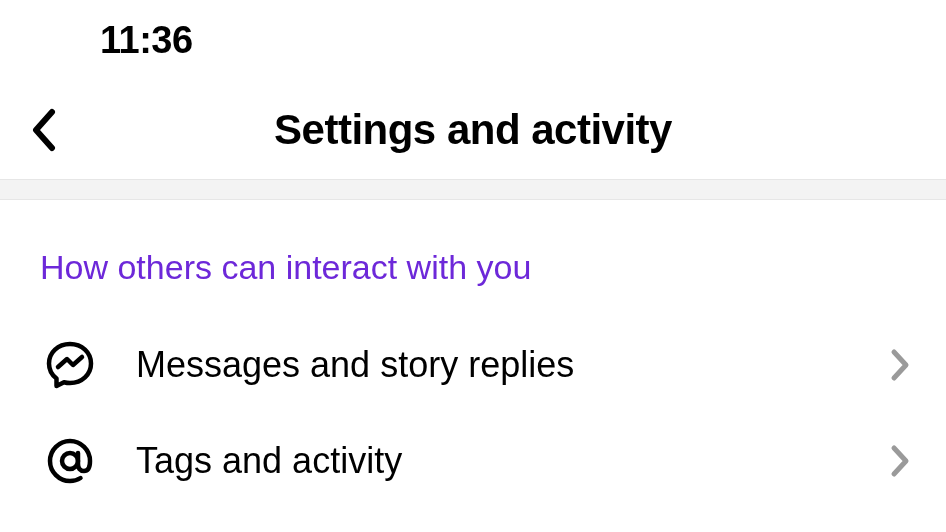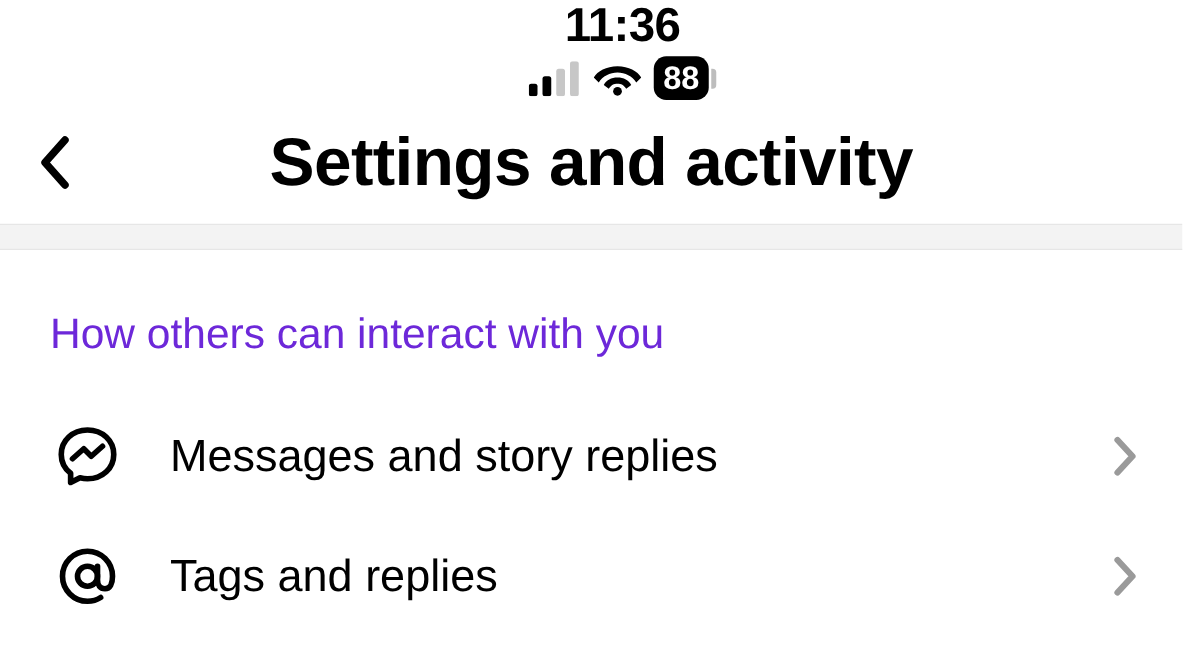--- a/index.html
+++ b/index.html
@@ -10,21 +10,20 @@
     background: #ffffff;
     color: #000;
     overflow: hidden;
   }
   .status-bar {
     height: 80px;
     display: flex;
     align-items: center;
     justify-content: space-between;
     padding: 0 50px 0 100px;
-    flex-direction: column;
   }
   .status-time {
     font-size: 38px;
     font-weight: 700;
     letter-spacing: -0.5px;
   }
   .status-icons {
     display: flex;
     align-items: center;
     gap: 10px;
@@ -66,21 +65,21 @@
     align-items: center;
     justify-content: center;
     width: 48px;
     height: 48px;
     cursor: pointer;
   }
   .nav-title {
     position: absolute;
     left: 0; right: 0;
     text-align: center;
-    font-size: 54px;
+    font-size: 42px;
     font-weight: 800;
     letter-spacing: -0.5px;
     pointer-events: none;
   }
   .section-gap {
     height: 20px;
     background: #f3f3f3;
     border-bottom: 1px solid #e6e6e6;
   }
   .section-title {
@@ -112,40 +111,20 @@
   }
   .chevron {
     flex-shrink: 0;
   }
 </style>
 </head>
 <body>
 
 <div class="status-bar">
   <div class="status-time">11:36</div>
-  <div class="status-icons">
-
-    <svg width="42" height="28" viewBox="0 0 42 28">
-      <rect x="0" y="18" width="7" height="10" rx="2" fill="#000"></rect>
-      <rect x="11" y="12" width="7" height="16" rx="2" fill="#000"></rect>
-      <rect x="22" y="6" width="7" height="22" rx="2" fill="#c7c7c7"></rect>
-      <rect x="33" y="0" width="7" height="28" rx="2" fill="#c7c7c7"></rect>
-    </svg>
-
-    <svg width="38" height="28" viewBox="0 0 38 28">
-      <path d="M19 4 C10 4 3 8 0 13 L4 17 C7 12 13 9 19 9 C25 9 31 12 34 17 L38 13 C35 8 28 4 19 4 Z" fill="#000"></path>
-      <path d="M19 13 C14 13 10 15 8 19 L12 22 C14 19 16 18 19 18 C22 18 24 19 26 22 L30 19 C28 15 24 13 19 13 Z" fill="#000"></path>
-      <circle cx="19" cy="24" r="3.5" fill="#000"></circle>
-    </svg>
-
-    <span class="battery-wrap">
-      <span class="battery-pill">88</span>
-      <span class="battery-tip"></span>
-    </span>
-  </div>
 </div>
 
 <div class="nav-header">
   <div class="back-btn">
     <svg width="28" height="44" viewBox="0 0 28 44">
       <polyline points="22,4 6,22 22,40" fill="none" stroke="#000" stroke-width="6" stroke-linecap="round" stroke-linejoin="round"></polyline>
     </svg>
   </div>
   <div class="nav-title">Settings and activity</div>
 </div>
@@ -167,17 +146,17 @@
   </svg>
 </div>
 
 <div class="list-item">
   <div class="list-icon">
     <svg width="50" height="50" viewBox="0 0 50 50">
       <path d="M33 25 C33 29.4 29.4 33 25 33 C20.6 33 17 29.4 17 25 C17 20.6 20.6 17 25 17 C29.4 17 33 20.6 33 25 Z" fill="none" stroke="#000" stroke-width="4.5"></path>
       <path d="M33 17 L33 28 C33 32 35 35 39 35 C43 35 45 31 45 25 C45 14 36 5 25 5 C14 5 5 14 5 25 C5 36 14 45 25 45 C29 45 32.5 44 35.5 42" fill="none" stroke="#000" stroke-width="4.5" stroke-linecap="round"></path>
     </svg>
   </div>
-  <div class="list-label">Tags and replies</div>
+  <div class="list-label">Tags and activity</div>
   <svg class="chevron" width="20" height="34" viewBox="0 0 20 34">
     <polyline points="4,4 16,17 4,30" fill="none" stroke="#9a9a9a" stroke-width="5" stroke-linecap="round" stroke-linejoin="round"></polyline>
   </svg>
 </div>
 
 </body></html>

